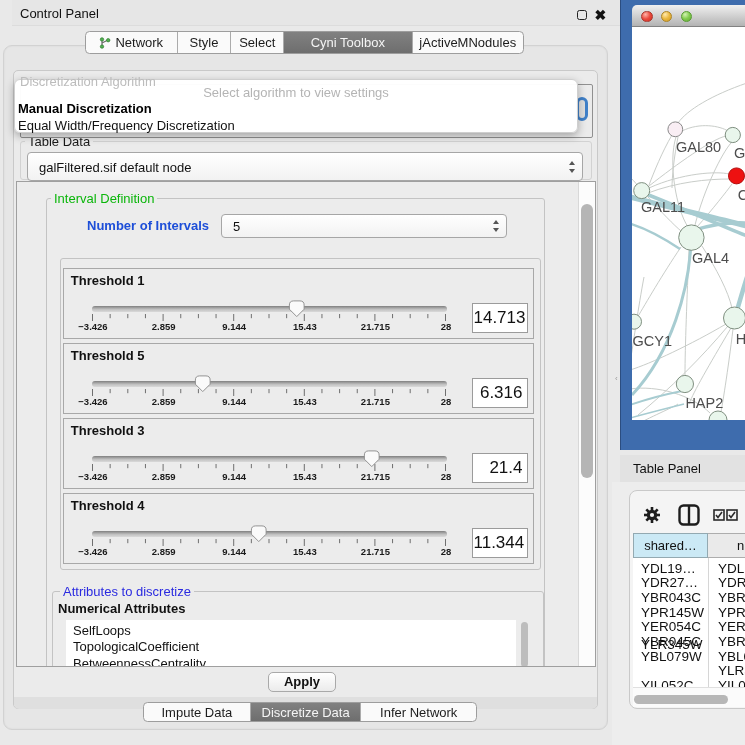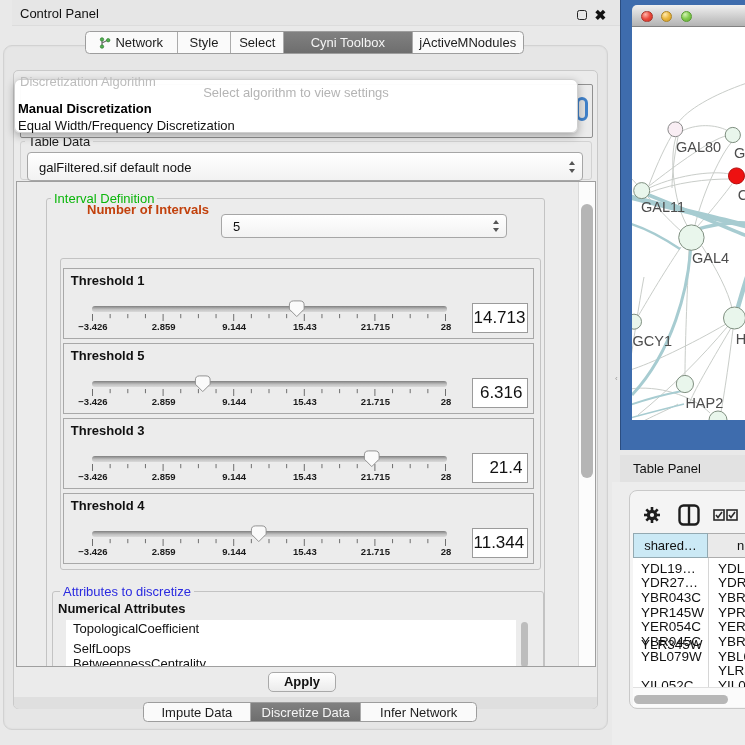--- a/index.html
+++ b/index.html
@@ -111,21 +111,21 @@
 <div class="abs gtitle" style="left:25px; top:134.5px; background:#ebebeb; color:#1a1a1a;">Table Data</div>
 <div class="abs combo" style="left:27px; top:152px; width:556px; height:29px;">
     <span class="cv">galFiltered.sif default node</span>
     <div class="stepper"></div>
   </div>
 
 <div class="abs" id="scrollpane">
 
   <div class="abs group" style="left:28.5px; top:16px; width:499px; height:600px;"></div>
   <div class="abs gtitle" style="left:34px; top:9.5px; color:#0ab60a;">Interval Definition</div>
-  <div class="abs" style="left:70px; top:20px; font-size:13px; font-weight:bold; color:#c2410c;text-align:right;">Number of Intervals</div>
+  <div class="abs" style="left:70px; top:36px; font-size:13px; font-weight:bold; color:#1d4ed8;text-align:right;">Number of Intervals</div>
   <div class="abs combo" style="left:204px; top:31.5px; width:286px; height:24px;">
       <span class="cv">5</span>
       <div class="stepper"></div>
     </div>
 
   <div class="abs group" style="left:42.5px; top:76px; width:481.5px; height:312px;"></div>
 
   <div class="tbox" style="top:86px;">
     <div class="tlabel">Threshold 1</div>
     <div class="track"></div>
@@ -280,22 +280,22 @@
     <svg class="thumb" style="left:186.35px;" viewBox="0 0 19 20">
         <path d="M1.5,6 Q1.5,1.5 6,1.5 L13,1.5 Q17.5,1.5 17.5,6 L17.5,10.5 L9.5,18.5 L1.5,10.5 Z" fill="#fafafa" stroke="#8a8a8a" stroke-width="1"></path>
       </svg>
     <div class="field">11.344</div>
   </div>
 
   <div class="abs group" style="left:34.5px; top:409px; width:492px; height:200px;"></div>
   <div class="abs gtitle" style="left:43px; top:402.5px; color:#2a2ae0;">Attributes to discretize</div>
   <div class="abs" style="left:41px; top:419px; font-size:13px; font-weight:bold; color:#111;">Numerical Attributes</div>
   <div class="abs" id="numlist">
+    <div style="padding-top:2px;">SelfLoops</div>
     <div>TopologicalCoefficient</div>
-    <div style="padding-top:2px;">SelfLoops</div>
     <div>BetweennessCentrality</div>
   </div>
   <div class="abs" style="left:504px; top:440px; width:7px; height:45px; background:#bdbdbd; border-radius:3.5px;"></div>
 
   <div class="abs" id="vtrack"></div>
   <div class="abs" id="vthumb"></div>
 </div>
 
 <div class="abs" id="apply">Apply</div>
 <div class="abs tabbar" id="bottabs">

